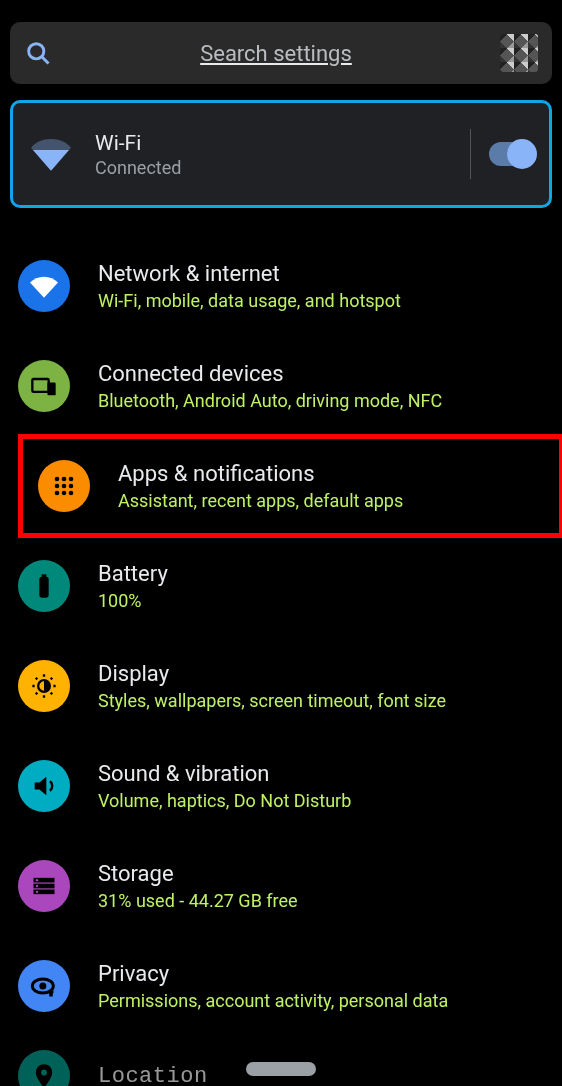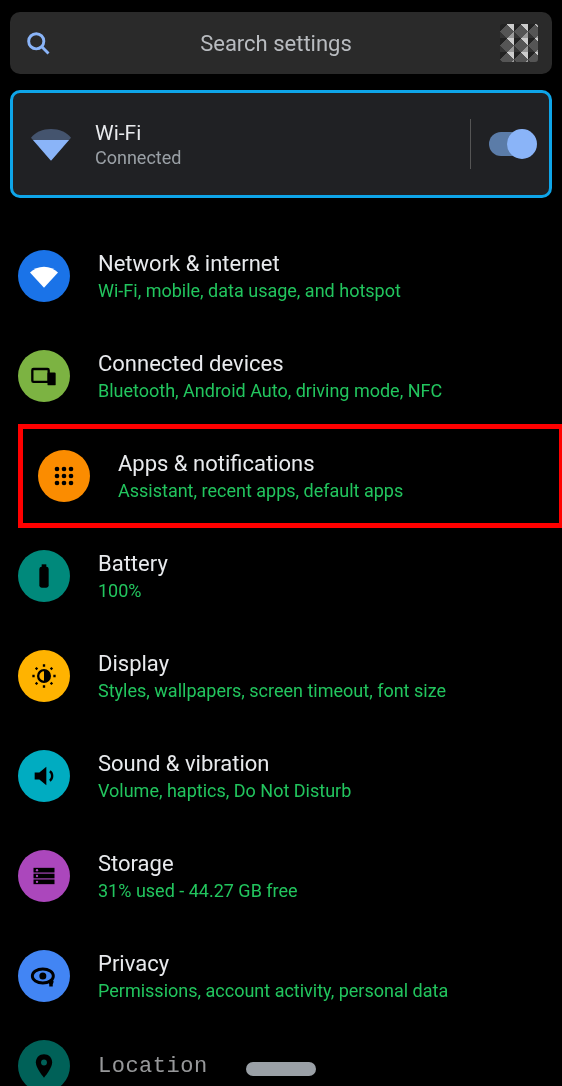--- a/index.html
+++ b/index.html
@@ -6,27 +6,28 @@
   body {
     width: 562px;
     height: 1086px;
     background: #000;
     font-family: Roboto, "Segoe UI", Arial, sans-serif;
     color: #e8eaed;
     overflow: hidden;
     position: relative;
   }
   .search-bar {
-    margin: 12px 10px 6px 10px;
+    margin: 22px 10px 6px 10px;
     height: 62px;
     background: #2a2a2a;
     border-radius: 10px;
     display: flex;
     align-items: center;
     padding: 0 14px;
+    text-decoration: underline;
   }
   .search-bar .icon { width: 28px; height: 28px; color: #8ab4f8; flex-shrink:0; }
   .search-bar .placeholder {
     flex: 1;
     text-align: center;
     font-size: 22px;
     color: #b9bcc0;
     font-weight: 400;
   }
   .avatar {
@@ -69,21 +70,21 @@
     padding: 20px 18px 20px 18px;
     min-height: 100px;
   }
   .item .circle {
     width: 52px; height: 52px; border-radius: 50%;
     display:flex; align-items:center; justify-content:center;
     flex-shrink:0; margin-right: 28px;
   }
   .item .circle svg { width:28px; height:28px; }
   .item .text .title { font-size: 22px; color:#e8eaed; font-weight:400;}
-  .item .text .sub { font-size: 18px; color:#22c55e; margin-top:4px;}
+  .item .text .sub { font-size: 18px; color:#bef264; margin-top:4px;}
   .highlight {
     outline: 5px solid #ff0000;
     outline-offset: -3px;
     margin-left: 20px;
   }
   .c-blue{background:#1a73e8;} .c-green{background:#7cb342;}
   .c-orange{background:#fb8c00;} .c-teal{background:#00897b;}
   .c-amber{background:#ffb300;} .c-cyan{background:#00acc1;}
   .c-purple{background:#ab47bc;} .c-blue2{background:#4285f4;}
   .c-teal2{background:#009688;}

